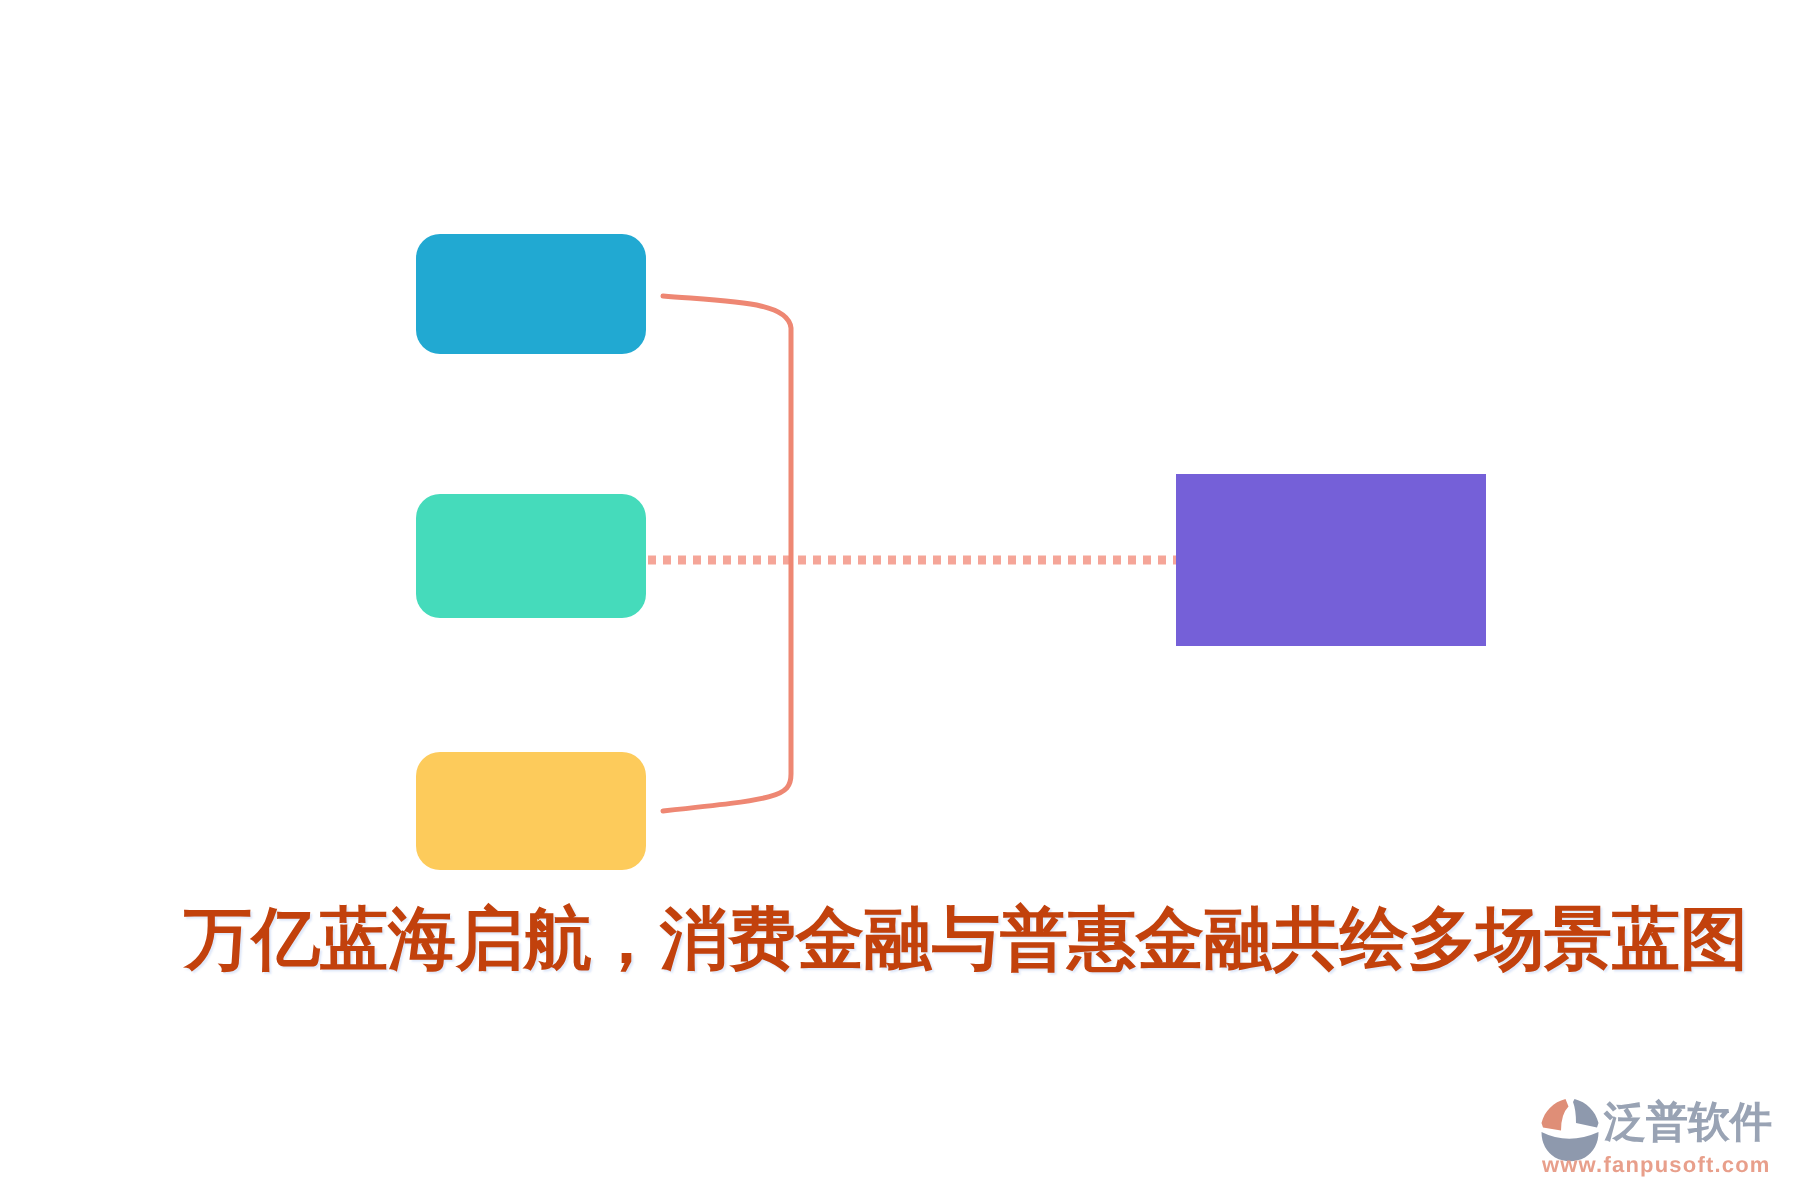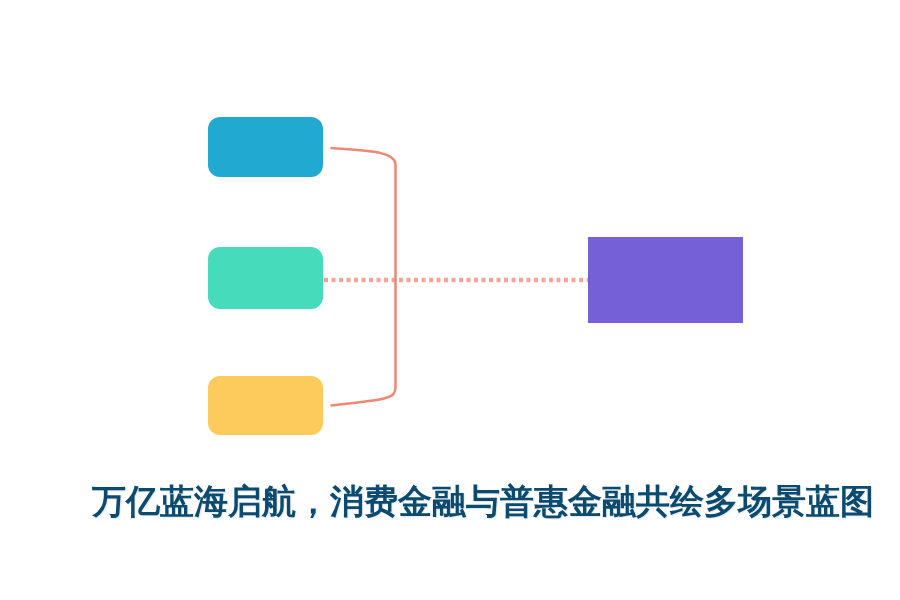--- a/index.html
+++ b/index.html
@@ -91,16 +91,28 @@
   </svg>
 
   <div class="node rounded node-top" style="background-color: rgb(33, 169, 210);"></div>
 
   <div class="node rounded node-middle" style="background-color: rgb(69, 219, 187);"></div>
 
   <div class="node rounded node-bottom" style="background-color: rgb(253, 203, 91);"></div>
 
   <div class="node node-right" style="background-color: rgb(117, 96, 216);"></div>
 
-  <div class="caption" style="color: #0c4a6e; margin-top: 31px;">万亿蓝海启航，消费金融与普惠金融共绘多场景蓝图</div>
+  <div class="caption" style="color: #c2410c;">万亿蓝海启航，消费金融与普惠金融共绘多场景蓝图</div>
 
+  <div class="watermark">
+    <svg class="logo-icon" viewBox="0 0 40 46" xmlns="http://www.w3.org/2000/svg">
+
+      <path d="M17,1 C9,3 3,9 1,17 L2,20 L14,22 Q14,11 19,6 Z" fill="#DF8E77"></path>
+
+      <path d="M23,1 C31,3 37,9 39,17 L38,20 L24,17 Q24,8 22,3 Z" fill="#8E99AD"></path>
+
+      <path d="M1,23 Q19,32 39,23 Q39,34 30,40 Q20,45 10,40 Q1,34 1,23 Z" fill="#8E99AD"></path>
+    </svg>
+    <div class="brand" style="color: rgb(153, 163, 180);">泛普软件</div>
+    <div class="url" style="color: rgb(232, 159, 139);">www.fanpusoft.com</div>
+  </div>
 
 </div>
 
 </body></html>

